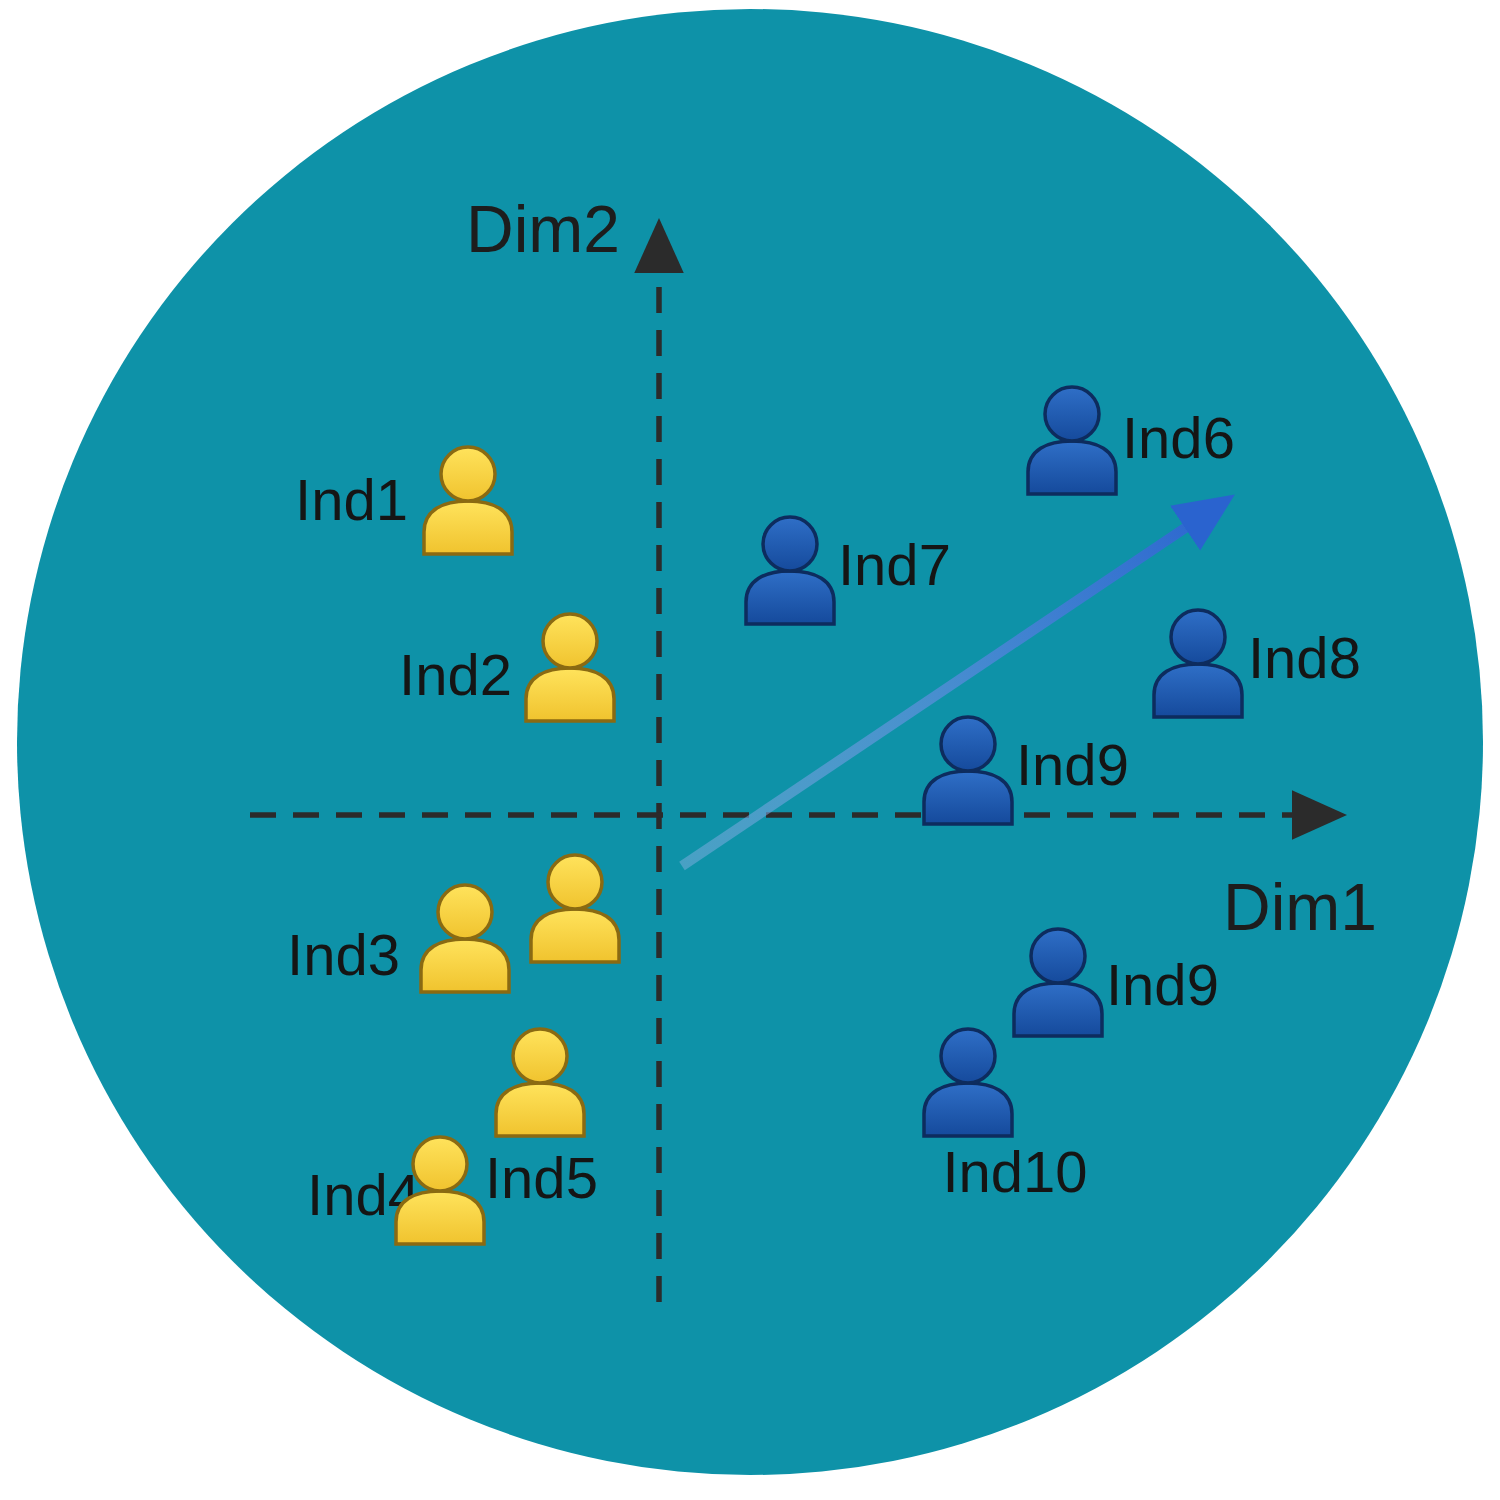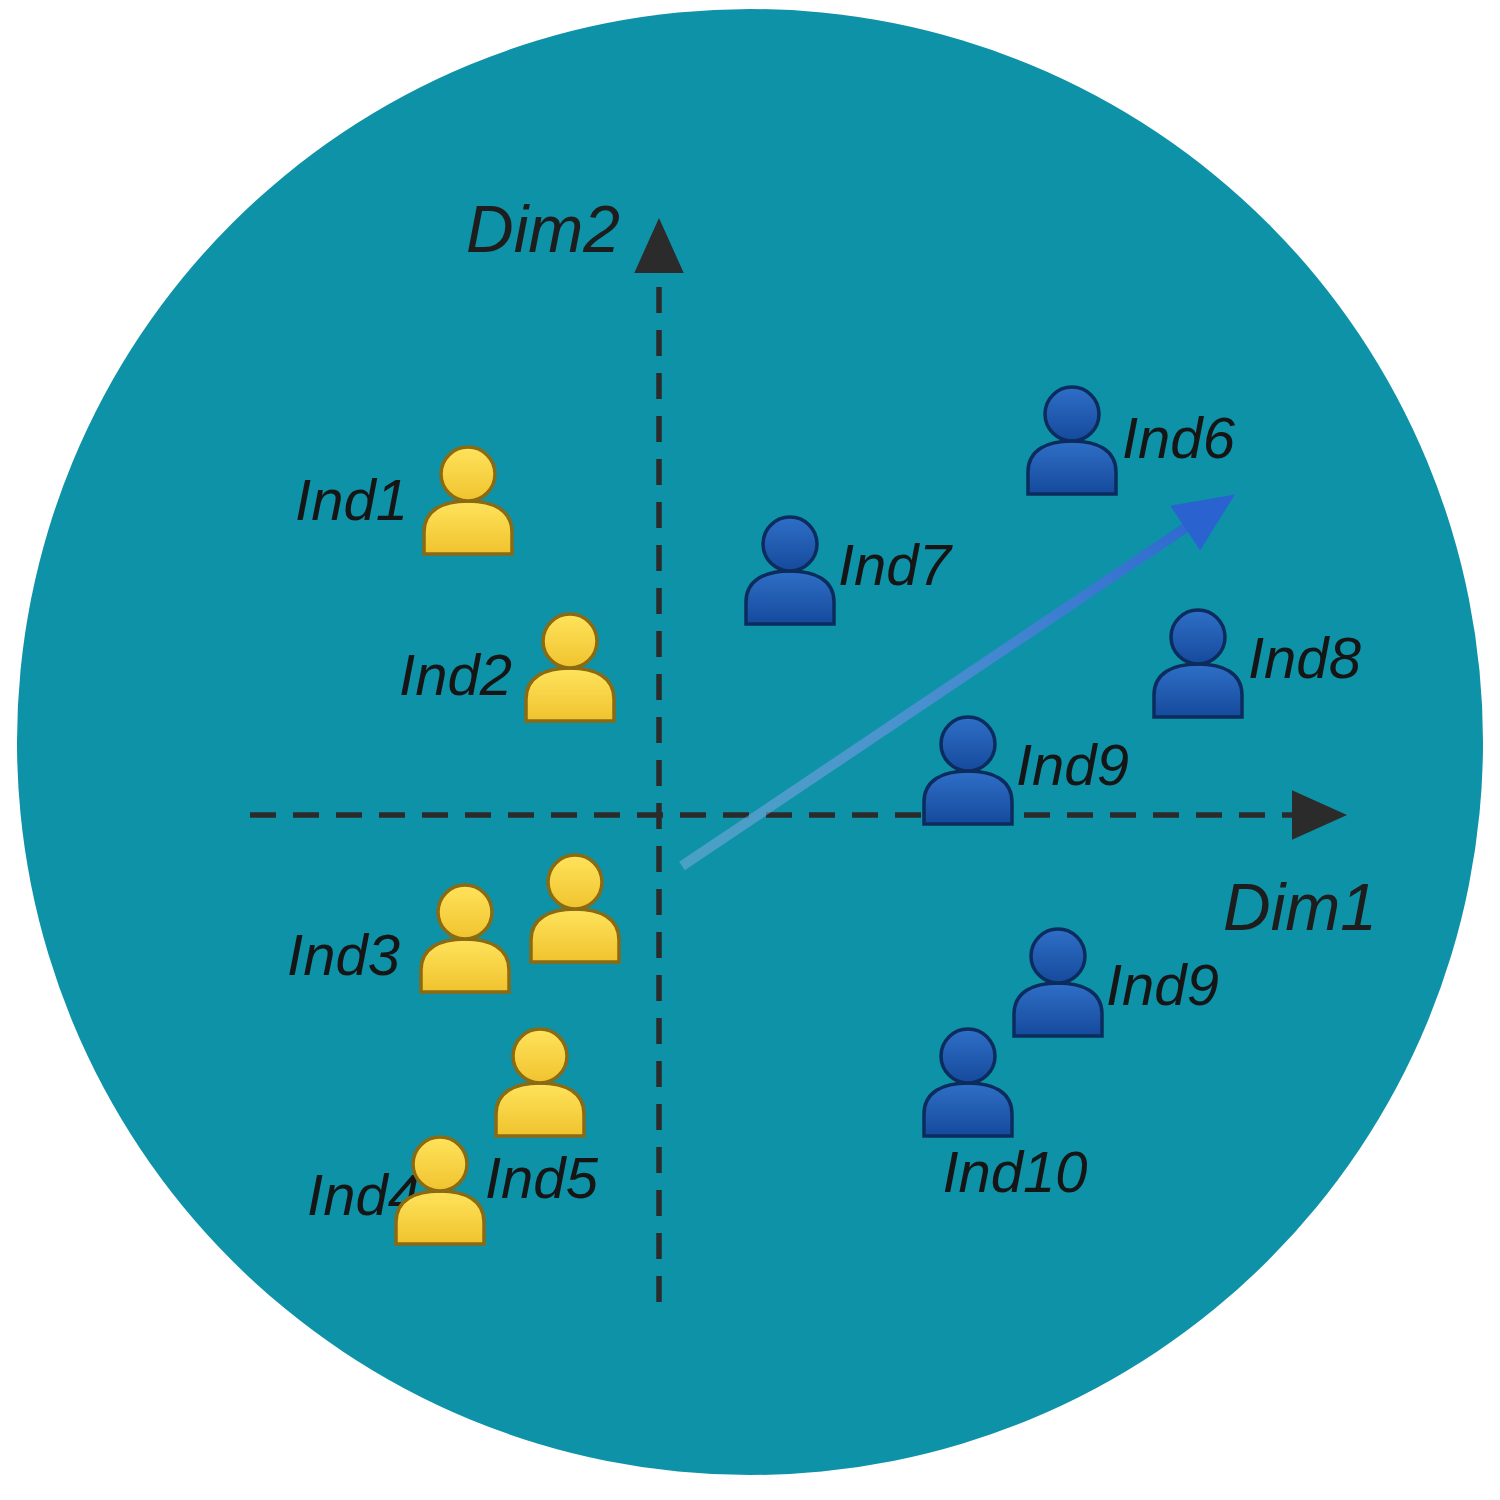--- a/index.html
+++ b/index.html
@@ -1,16 +1,16 @@
 <!DOCTYPE html>
 <html><head>
 <meta charset="utf-8">
 <style>
   html,body{margin:0;padding:0;background:#ffffff;width:1500px;height:1500px;overflow:hidden;}
-  .canvas{position:relative;width:1500px;height:1500px;font-style:italic;}
+  .canvas{position:relative;width:1500px;height:1500px;}
   svg{display:block;}
   .axis-label{font-family:"Liberation Sans",sans-serif;font-size:66px;font-weight:500;fill:#1d1d1d;}
   .ind-label{font-family:"Liberation Sans",sans-serif;font-size:58px;font-weight:400;fill:#151515;}
 </style>
 </head>
 <body>
 
 <div class="canvas">
   <svg width="1500" height="1500" viewBox="0 0 1500 1500">
     <defs>

